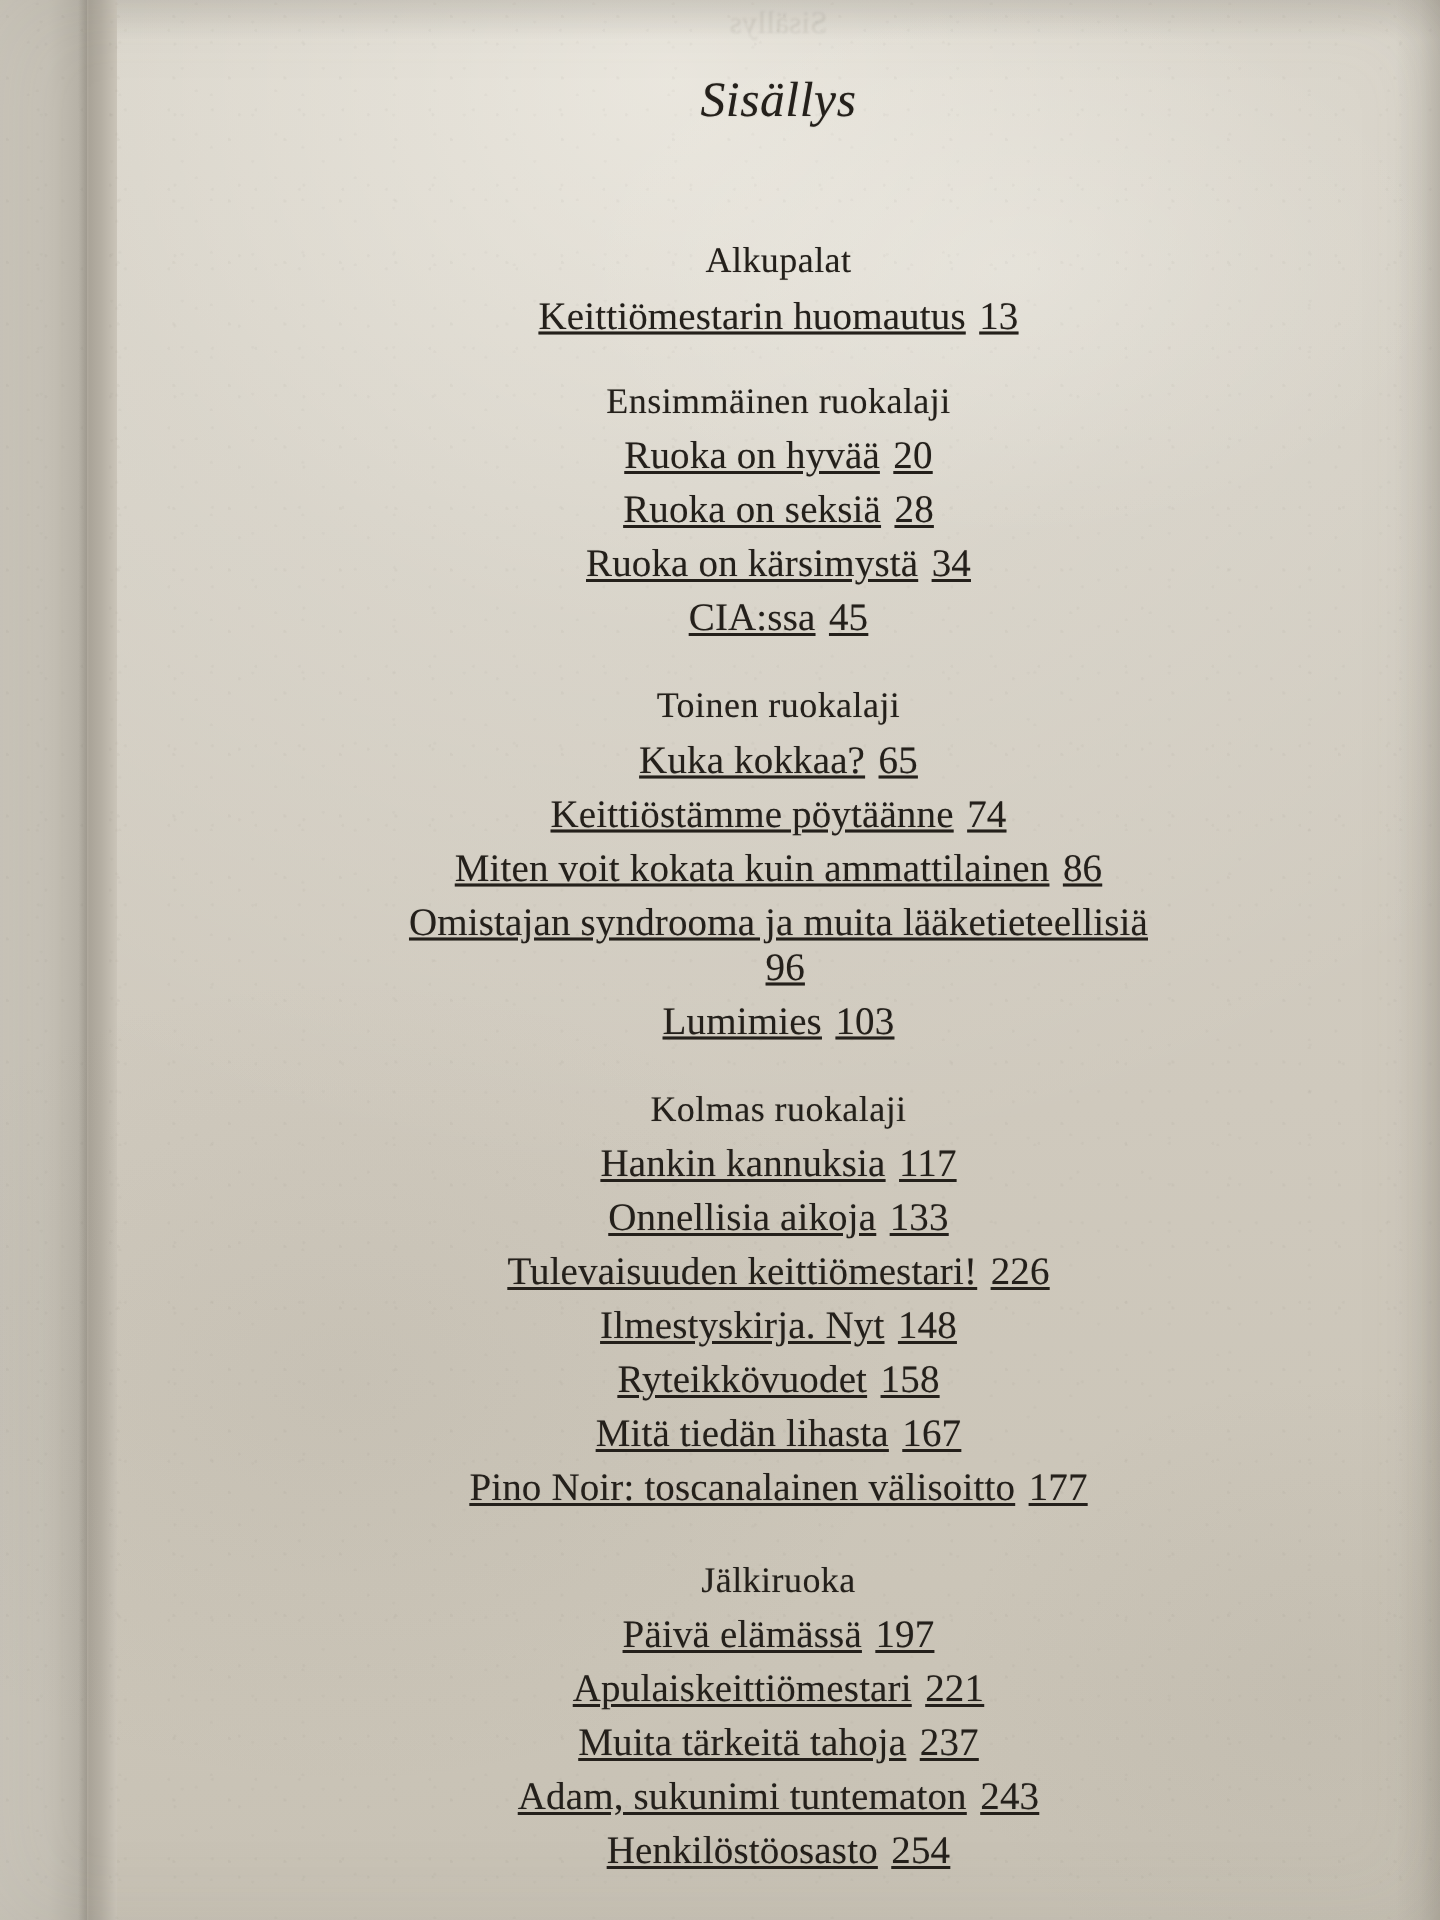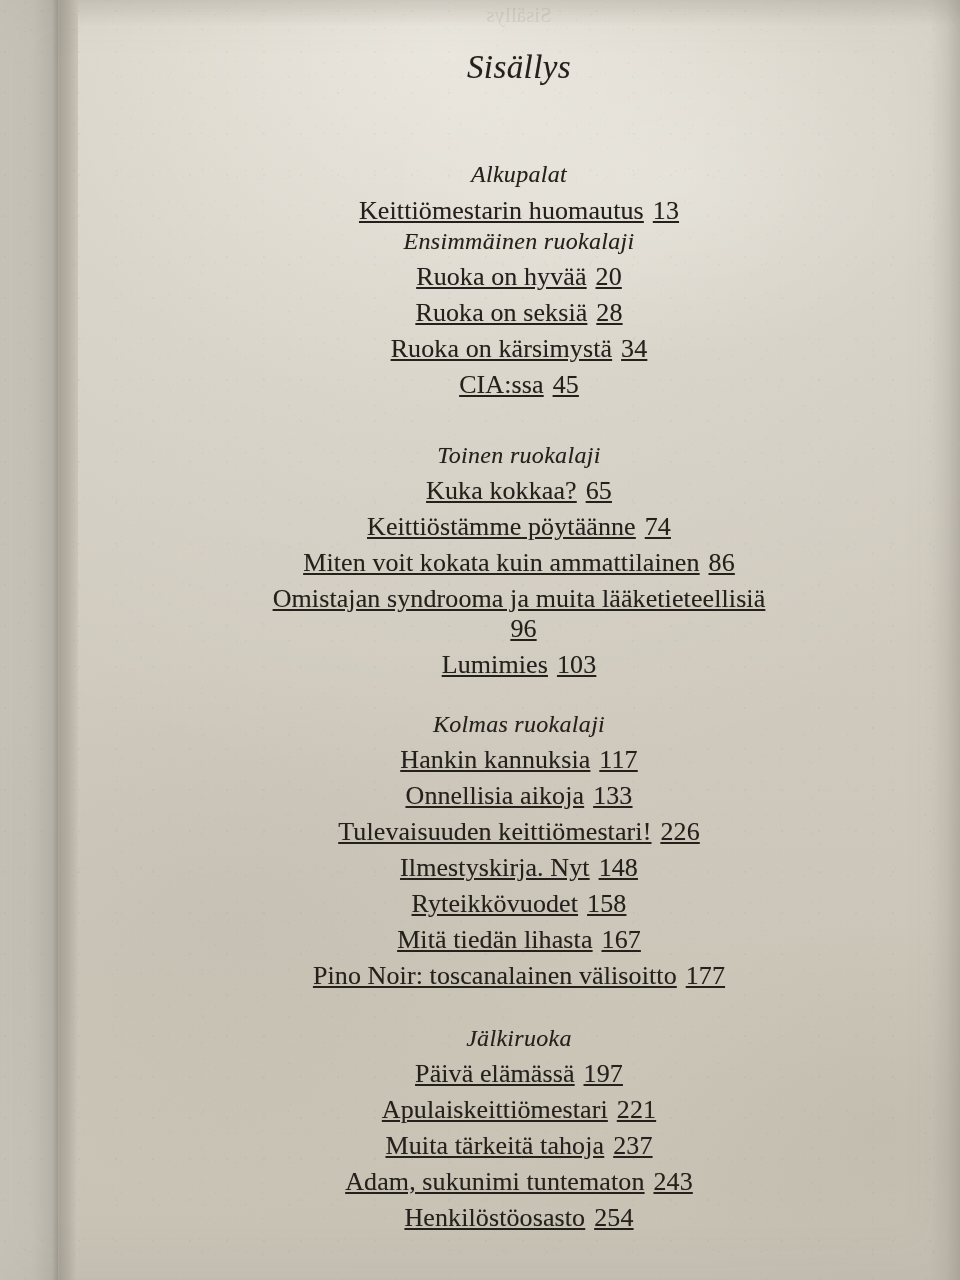--- a/index.html
+++ b/index.html
@@ -117,43 +117,42 @@
     margin: 0;
     padding-top: 49px;
     font-size: 33px;
     font-style: italic;
     font-weight: 400;
     letter-spacing: 0.4px;
     text-shadow: 0 0 0.8px rgba(36,32,27,0.35);
   }
   .section { margin: 0; }
   .section-title {
-    font-style: italic;
     font-size: 24px;
     letter-spacing: 0.3px;
     white-space: nowrap;
     text-shadow: 0 0 0.7px rgba(36,32,27,0.3);
   }
   .entry {
     font-size: 26px;
     letter-spacing: 0.1px;
     white-space: nowrap;
     text-shadow: 0 0 0.7px rgba(36,32,27,0.28);
     text-decoration: underline;
   }
   .entry .pg { margin-left: 9px; }
   .entry.wrap { white-space: normal; }
   .entry .cont { display: block; text-align: center; }
 
   
   .sec-0 { margin-top: 73px; }
   .sec-0 .section-title { margin-bottom: 7px; }
-  .sec-1 { }
+  .sec-1 { margin-top: 27px; }
   .sec-1 .section-title { margin-bottom: 6px; }
-  .sec-2 { margin-top: 40px; }
+  .sec-2 { margin-top: 29px; }
   .sec-2 .section-title { margin-bottom: 6px; }
   .sec-3 { margin-top: 29px; }
   .sec-3 .section-title { margin-bottom: 6px; }
   .sec-4 { margin-top: 32px; }
   .sec-4 .section-title { margin-bottom: 6px; }
   .entry { margin-top: 6px; }
   .section-title { line-height: 30px; }
   .entry { line-height: 30px; }
 
   

